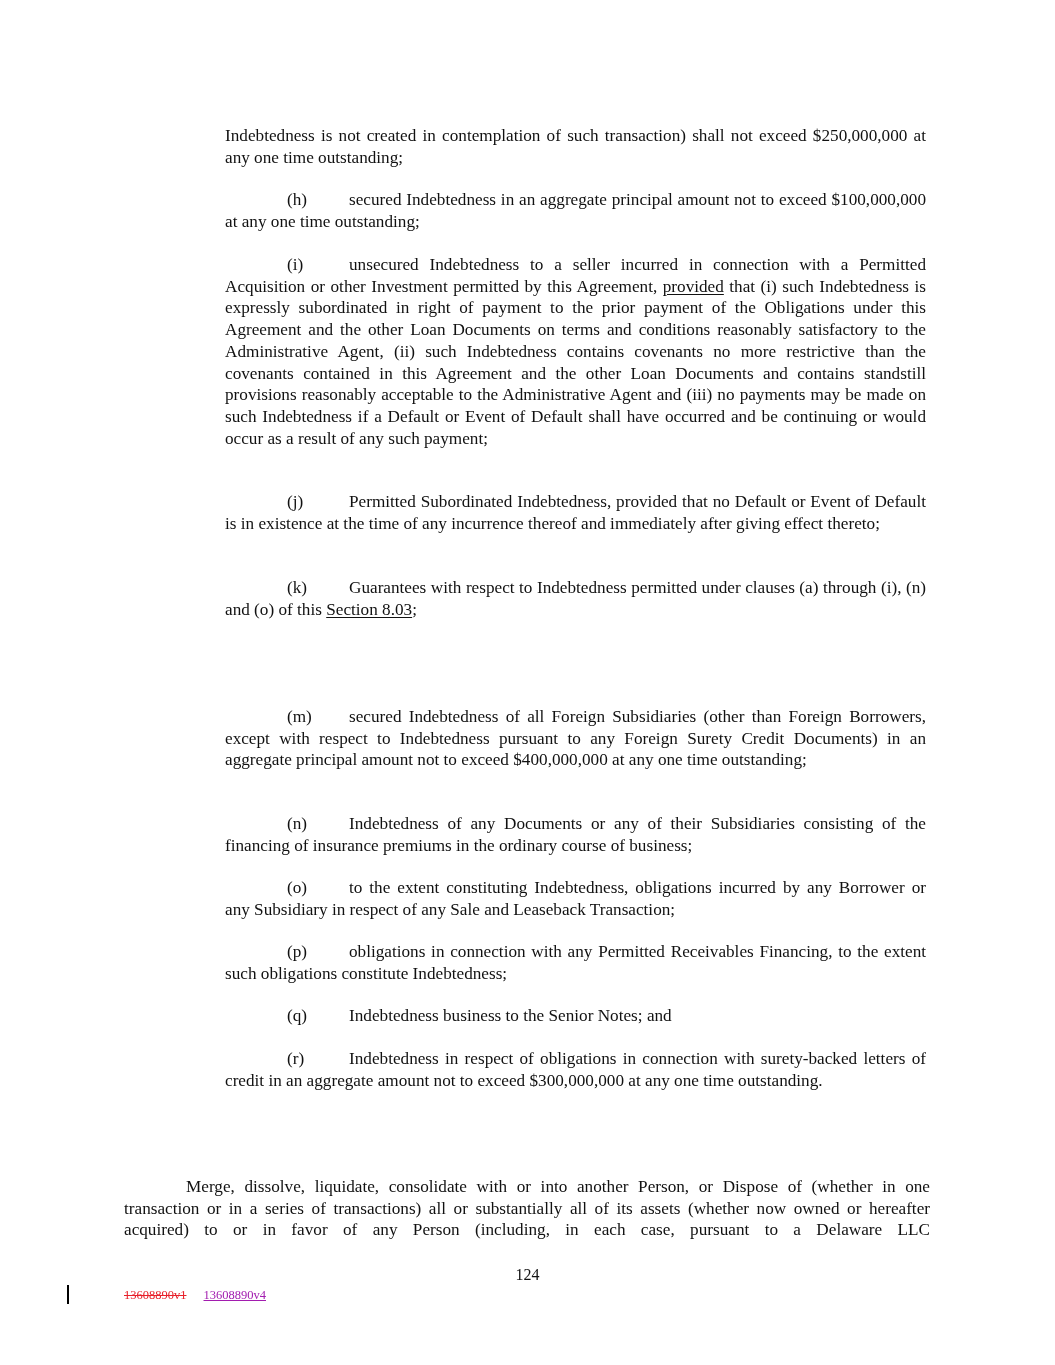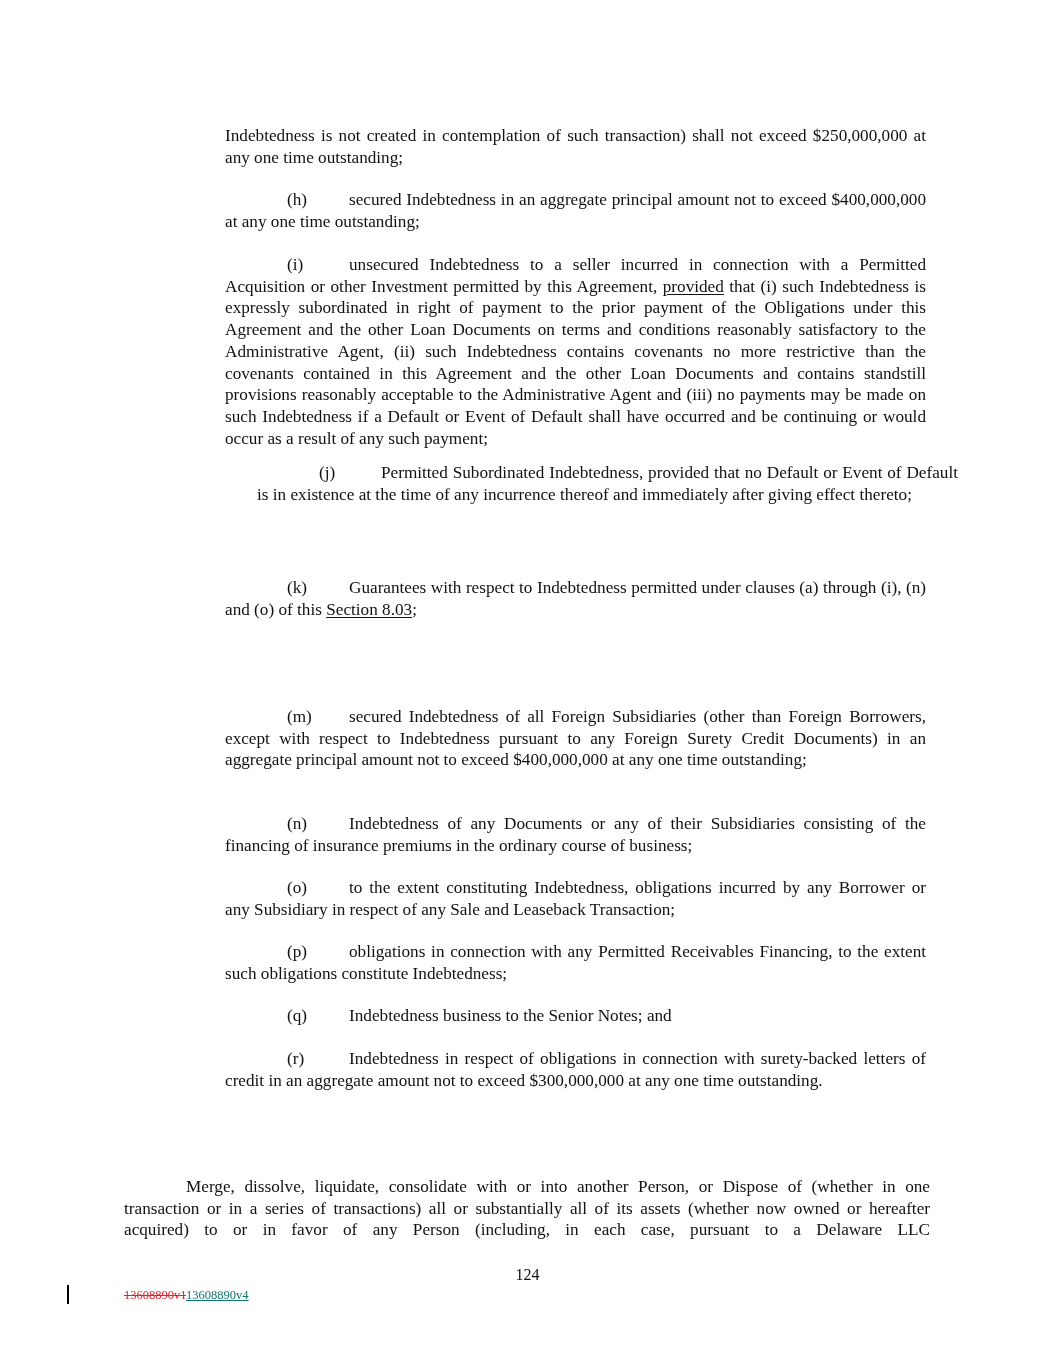--- a/index.html
+++ b/index.html
@@ -33,40 +33,40 @@
       position: absolute; left: 0; width: 1055px; top: 1266px;
       text-align: center; font-size: 16px;
     }
     .change-bar {
       position: absolute; left: 67px; top: 1285px; width: 2px; height: 19px; background: #000;
     }
     .doc-id {
       position: absolute; left: 124px; top: 1288px; font-size: 12.5px;
     }
     .doc-id .old { color: #e8202a; text-decoration: line-through; margin-top: 36px; }
-    .doc-id .new { color: #0f766e; text-decoration: underline; }
+    .doc-id .new { color: #a21caf; text-decoration: underline; padding-left: 17px; }
   </style>
 </head>
 <body>
 
 <div class="page">
 
   <div class="block" style="top:125px;">
     <span>Indebtedness is not created in contemplation of such transaction) shall not exceed $250,000,000 at any one time outstanding;</span>
   </div>
 
   <div class="block" style="top:189px;">
-    <span class="indent"></span><span class="lbl">(h)</span><span>secured Indebtedness in an aggregate principal amount not to exceed $400,000,000 at any one time outstanding;</span>
+    <span class="indent"></span><span class="lbl">(h)</span><span>secured Indebtedness in an aggregate principal amount not to exceed $100,000,000 at any one time outstanding;</span>
   </div>
 
   <div class="block" style="top:254px;">
     <span class="indent"></span><span class="lbl">(i)</span><span>unsecured Indebtedness to a seller incurred in connection with a Permitted Acquisition or other Investment permitted by this Agreement, </span><u>provided</u><span> that (i) such Indebtedness is expressly subordinated in right of payment to the prior payment of the Obligations under this Agreement and the other Loan Documents on terms and conditions reasonably satisfactory to the Administrative Agent, (ii) such Indebtedness contains covenants no more restrictive than the covenants contained in this Agreement and the other Loan Documents and contains standstill provisions reasonably acceptable to the Administrative Agent and (iii) no payments may be made on such Indebtedness if a Default or Event of Default shall have occurred and be continuing or would occur as a result of any such payment;</span>
   </div>
 
-  <div class="block" style="top:462px;margin-left:32px;">
+  <div class="block" style="top:491px;">
     <span class="indent"></span><span class="lbl">(j)</span><span>Permitted Subordinated Indebtedness, provided that no Default or Event of Default is in existence at the time of any incurrence thereof and immediately after giving effect thereto;</span>
   </div>
 
   <div class="block" style="top:577px;">
     <span class="indent"></span><span class="lbl">(k)</span><span>Guarantees with respect to Indebtedness permitted under clauses (a) through (i), (n) and (o) of this </span><u>Section 8.03</u><span>;</span>
   </div>
 
 
   <div class="block" style="top:706px;">
     <span class="indent"></span><span class="lbl">(m)</span><span>secured Indebtedness of all Foreign Subsidiaries (other than Foreign Borrowers, except with respect to Indebtedness pursuant to any Foreign Surety Credit Documents) in an aggregate principal amount not to exceed $400,000,000 at any one time outstanding;</span>

